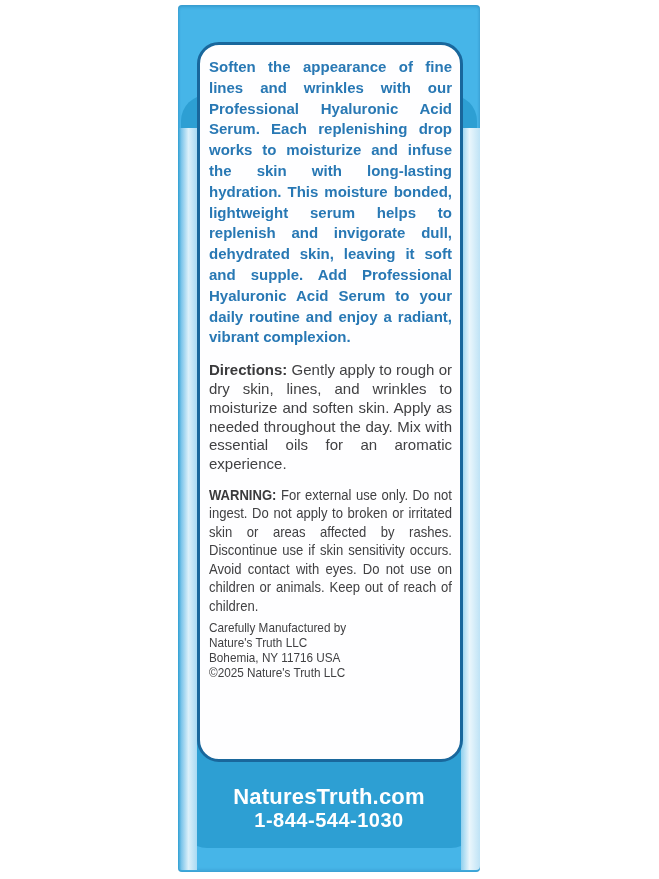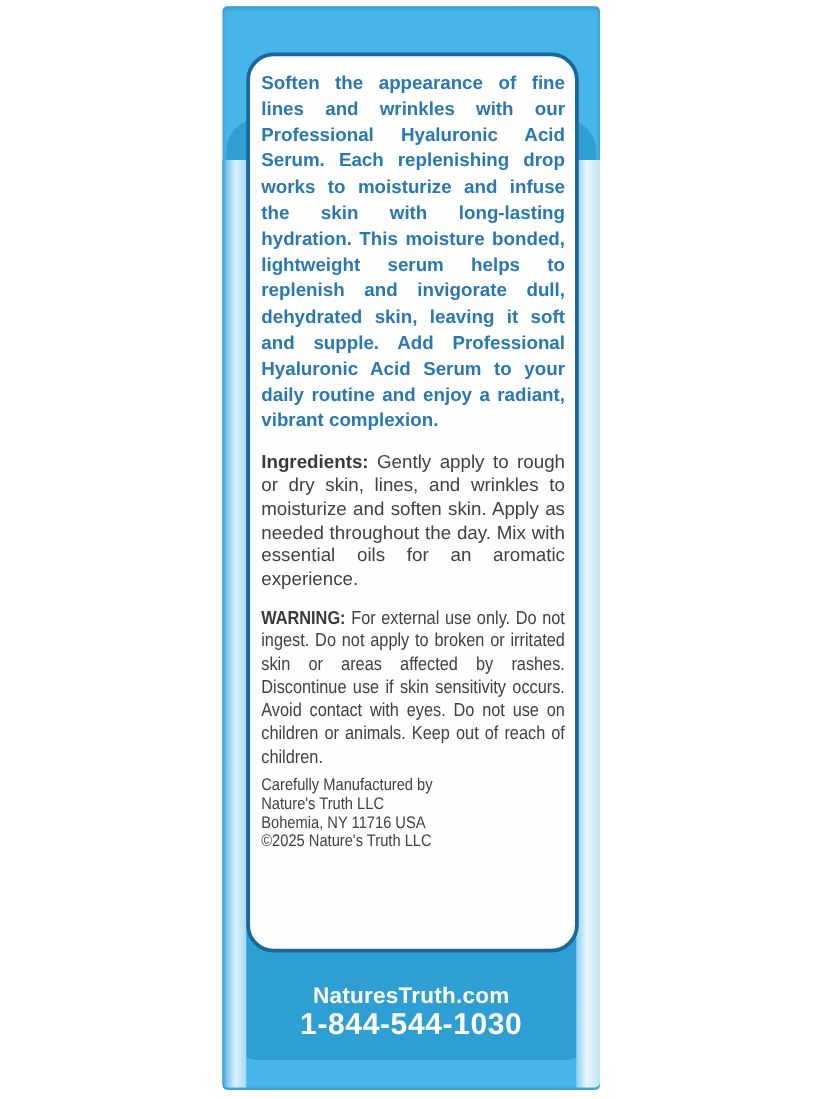--- a/index.html
+++ b/index.html
@@ -44,44 +44,44 @@
   .sec b { color:#3a3a3c; }
   .narrow {
     width:114.9%; transform:scaleX(0.87); transform-origin:left top;
   }
   .sec.warning { margin-bottom:5px; line-height:18.5px; }
   .mfg {
     color:#414143; font-size:13.5px; line-height:15px; text-align:left;
   }
   .site {
     position:absolute; left:0; right:0; top:782px; text-align:center;
-    color:#ffffff; font-weight:bold; font-size:18px; line-height:19px;
+    color:#ffffff; font-weight:bold; font-size:22px; line-height:19px;
     letter-spacing:0.2px;
   }
   .phone {
     position:absolute; left:0; right:0; top:800px; text-align:center;
-    color:#ffffff; font-weight:bold; font-size:24px; line-height:30px;
+    color:#ffffff; font-weight:bold; font-size:20px; line-height:30px;
     letter-spacing:0.5px;
   }
 </style>
 </head>
 <body>
 
 <div class="box">
 
   <div class="mid"></div>
 
   <div class="bevel left"></div>
   <div class="bevel right"></div>
 
   <div class="label">
 
     <p class="intro">Soften the appearance of fine lines and wrinkles with our Professional Hyaluronic Acid Serum. Each replenishing drop works to moisturize and infuse the skin with long-lasting hydration. This moisture bonded, lightweight serum helps to replenish and invigorate dull, dehydrated skin, leaving it soft and supple. Add Professional Hyaluronic Acid Serum to your daily routine and enjoy a radiant, vibrant complexion.</p>
 
-    <p class="sec"><b>Ingredients:</b> <span>Gently apply to rough or dry skin, lines, and wrinkles to moisturize and soften skin. Apply as needed throughout the day. Mix with essential oils for an aromatic experience.</span></p>
+    <p class="sec"><b>Directions:</b> <span>Gently apply to rough or dry skin, lines, and wrinkles to moisturize and soften skin. Apply as needed throughout the day. Mix with essential oils for an aromatic experience.</span></p>
 
 
     <p class="sec warning narrow"><b>WARNING:</b> <span>For external use only. Do not ingest. Do not apply to broken or irritated skin or areas affected by rashes. Discontinue use if skin sensitivity occurs. Avoid contact with eyes. Do not use on children or animals. Keep out of reach of children.</span></p>
 
     <div class="mfg narrow">
       <div>Carefully Manufactured by</div>
       <div>Nature's Truth LLC</div>
       <div>Bohemia, NY 11716 USA</div>
       <div>©2025 Nature's Truth LLC</div>
     </div>

